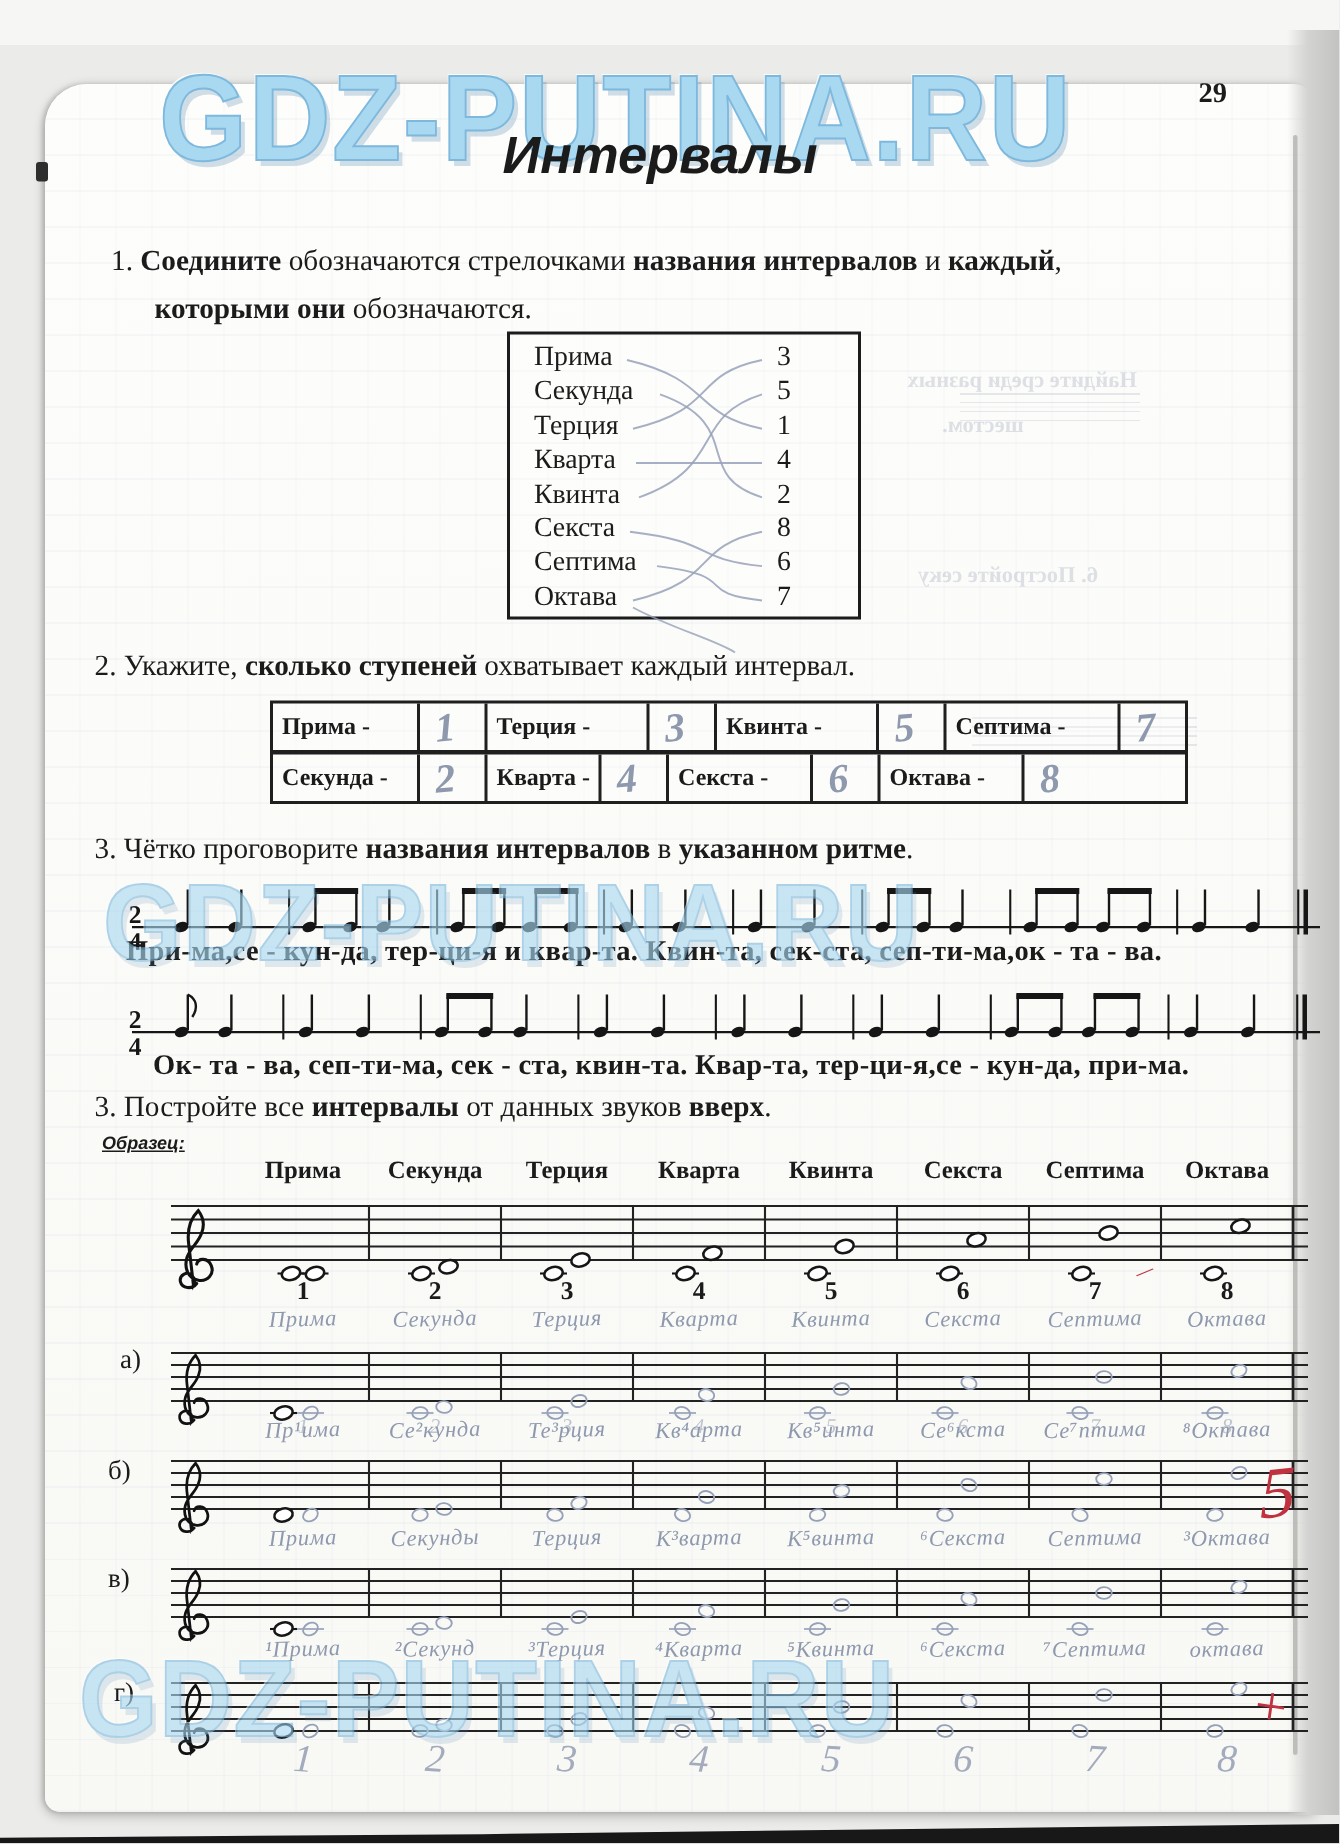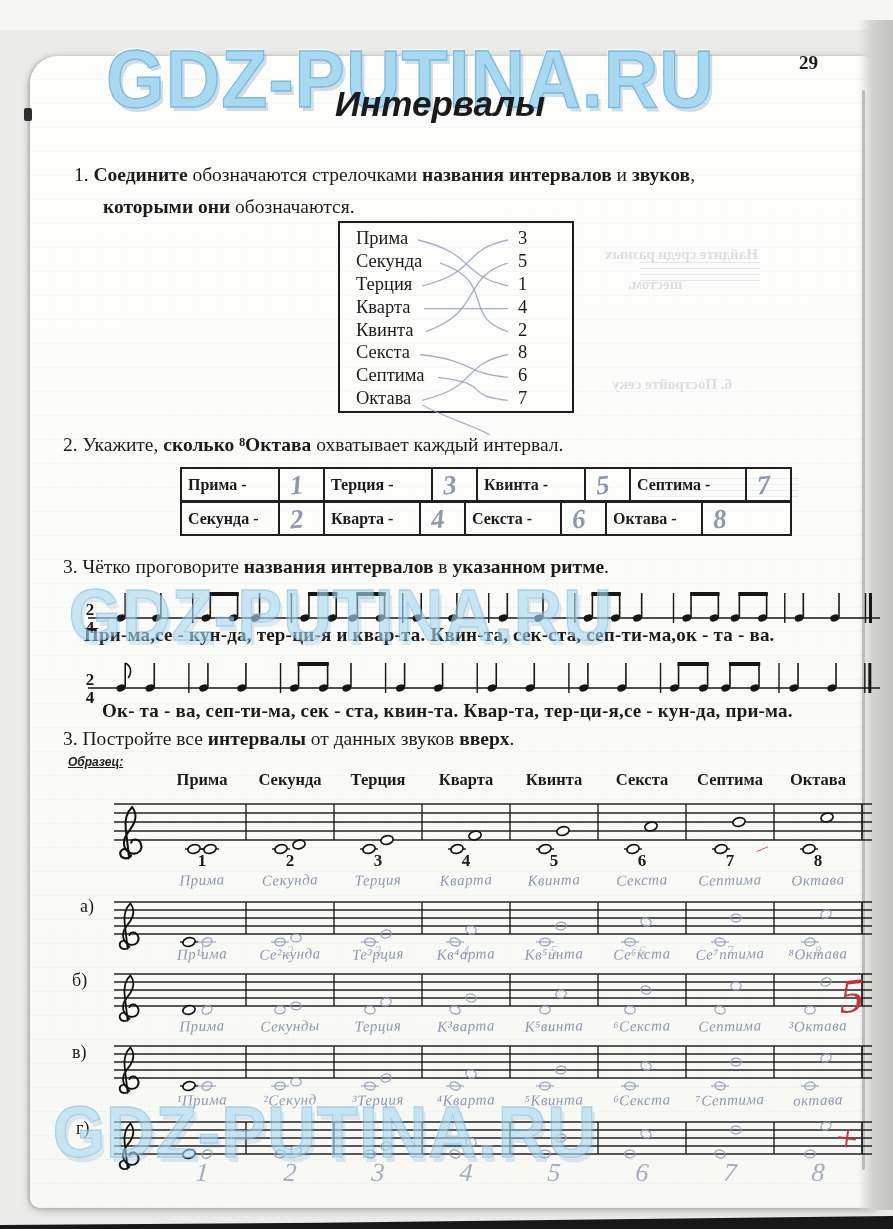--- a/index.html
+++ b/index.html
@@ -75,21 +75,21 @@
 <div class="abs ghost" style="left:605px;top:246px;">Найдите среди разных</div>
 <div class="abs ghost" style="left:628px;top:276px;">шестом.</div>
 <div class="abs ghost" style="left:612px;top:376px;">6. Постройте секу</div>
 <div class="abs ghost-staff" style="left:640px;top:262px;width:120px;height:24px;"></div>
 <div class="abs ghost-staff" style="left:648px;top:478px;width:150px;height:24px;"></div>
 
 <div class="abs wm wm1">GDZ-PUTINA.RU</div>
 <div class="abs pagenum">29</div>
 <div class="abs title">Интервалы</div>
 
-<div class="abs ex" style="left:74px;top:164px;"><span>1. </span><span class="b">Соедините</span><span> обозначаются стрелочками </span><span class="b">названия интервалов</span><span> и </span><span class="b">звуков</span><span>,</span></div>
+<div class="abs ex" style="left:74px;top:164px;"><span>1. </span><span class="b">Соедините</span><span> обозначаются стрелочками </span><span class="b">названия интервалов</span><span> и </span><span class="b">каждый</span><span>,</span></div>
 <div class="abs ex" style="left:103px;top:196px;"><span class="b">которыми они</span><span> обозначаются.</span></div>
 <div class="abs box">
   <div class="box-col" style="left:16px;" id="box-names">
       <div class="box-row">Прима</div>
       <div class="box-row">Секунда</div>
       <div class="box-row">Терция</div>
       <div class="box-row">Кварта</div>
       <div class="box-row">Квинта</div>
       <div class="box-row">Секста</div>
       <div class="box-row">Септима</div>
@@ -111,21 +111,21 @@
     <path d="M102,41.9 C160,62.50999999999999 122,95.48599999999999 170,110.6" fill="none" stroke="#96a1b8" stroke-width="1.3" opacity="0.85"></path>
     <path d="M84,64.8 C142,51.06 122,29.076 170,19" fill="none" stroke="#96a1b8" stroke-width="1.3" opacity="0.85"></path>
     <path d="M86,87.69999999999999 C144,87.69999999999999 122,87.69999999999999 170,87.69999999999999" fill="none" stroke="#96a1b8" stroke-width="1.3" opacity="0.85"></path>
     <path d="M88,110.6 C146,89.99 122,57.013999999999996 170,41.9" fill="none" stroke="#96a1b8" stroke-width="1.3" opacity="0.85"></path>
     <path d="M82,133.5 C140,140.37 122,151.362 170,156.39999999999998" fill="none" stroke="#96a1b8" stroke-width="1.3" opacity="0.85"></path>
     <path d="M100,156.39999999999998 C158,163.26999999999998 122,174.26199999999997 170,179.29999999999998" fill="none" stroke="#96a1b8" stroke-width="1.3" opacity="0.85"></path>
     <path d="M84,179.29999999999998 C142,165.56 122,143.576 170,133.5" fill="none" stroke="#96a1b8" stroke-width="1.3" opacity="0.85"></path>
     <path d="M84,184 C110,198 140,206 152,214" fill="none" stroke="#96a1b8" stroke-width="1.3" opacity="0.8"></path>
   </svg>
 
-<div class="abs ex" style="left:63px;top:434px;"><span>2. Укажите, </span><span class="b">сколько ⁸Октава</span><span> охватывает каждый интервал.</span></div>
+<div class="abs ex" style="left:63px;top:434px;"><span>2. Укажите, </span><span class="b">сколько ступеней</span><span> охватывает каждый интервал.</span></div>
 <div class="abs tbl" id="answer-table">
     <div class="trow">
       <div class="tcell" style="width: 96px;">Прима -</div>
       <div class="tcell tans" style="width: 45px;">
         <span class="pencil">1</span>
       </div>
       <div class="tcell" style="width: 108px;">Терция -</div>
       <div class="tcell tans" style="width: 45px;">
         <span class="pencil">3</span>
       </div>
@@ -136,21 +136,21 @@
       <div class="tcell" style="width: 116px;">Септима -</div>
       <div class="tcell tans" style="width: 45px;">
         <span class="pencil">7</span>
       </div>
     </div>
     <div class="trow">
       <div class="tcell" style="width: 96px;">Секунда -</div>
       <div class="tcell tans" style="width: 45px;">
         <span class="pencil">2</span>
       </div>
-      <div class="tcell" style="width: 96px;">Кварта -</div>
+      <div class="tcell" style="width: 76px;">Кварта -</div>
       <div class="tcell tans" style="width: 45px;">
         <span class="pencil">4</span>
       </div>
       <div class="tcell" style="width: 96px;">Секста -</div>
       <div class="tcell tans" style="width: 45px;">
         <span class="pencil">6</span>
       </div>
       <div class="tcell" style="width: 96px;">Октава -</div>
       <div class="tcell tans" style="width: 45px;">
         <span class="pencil">8</span>

